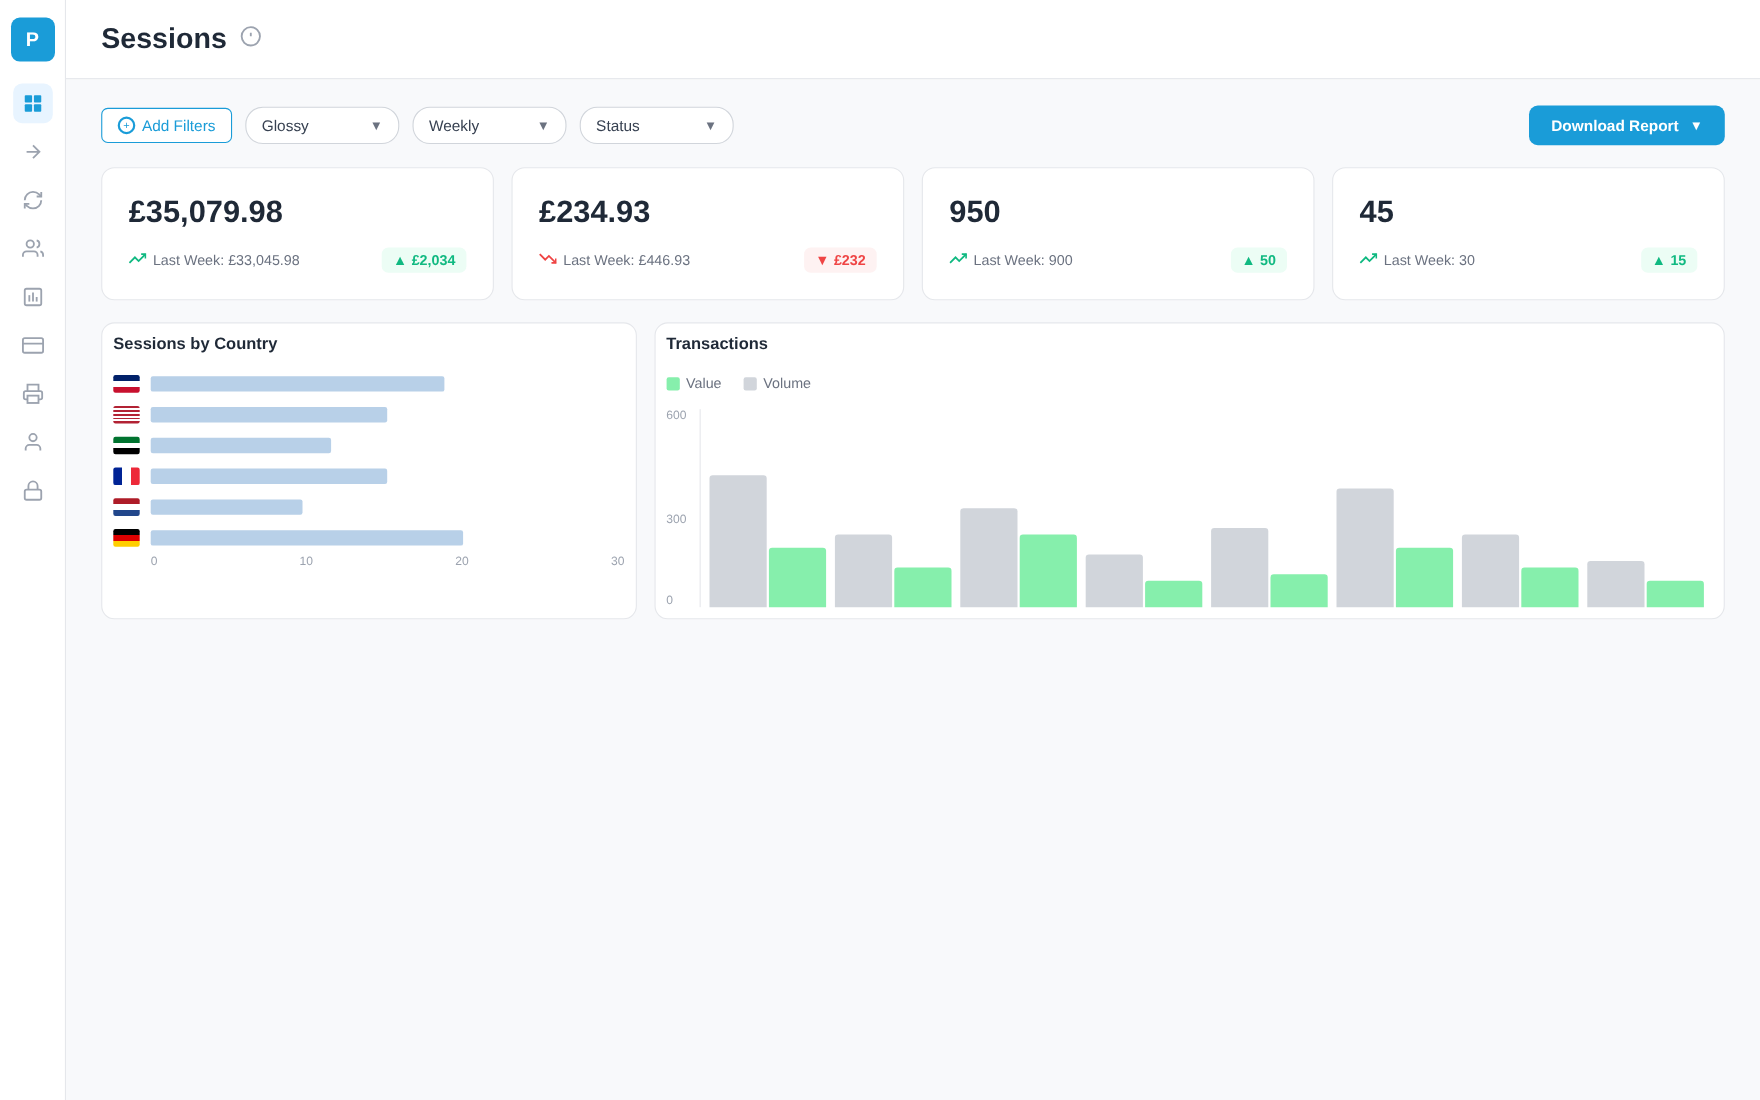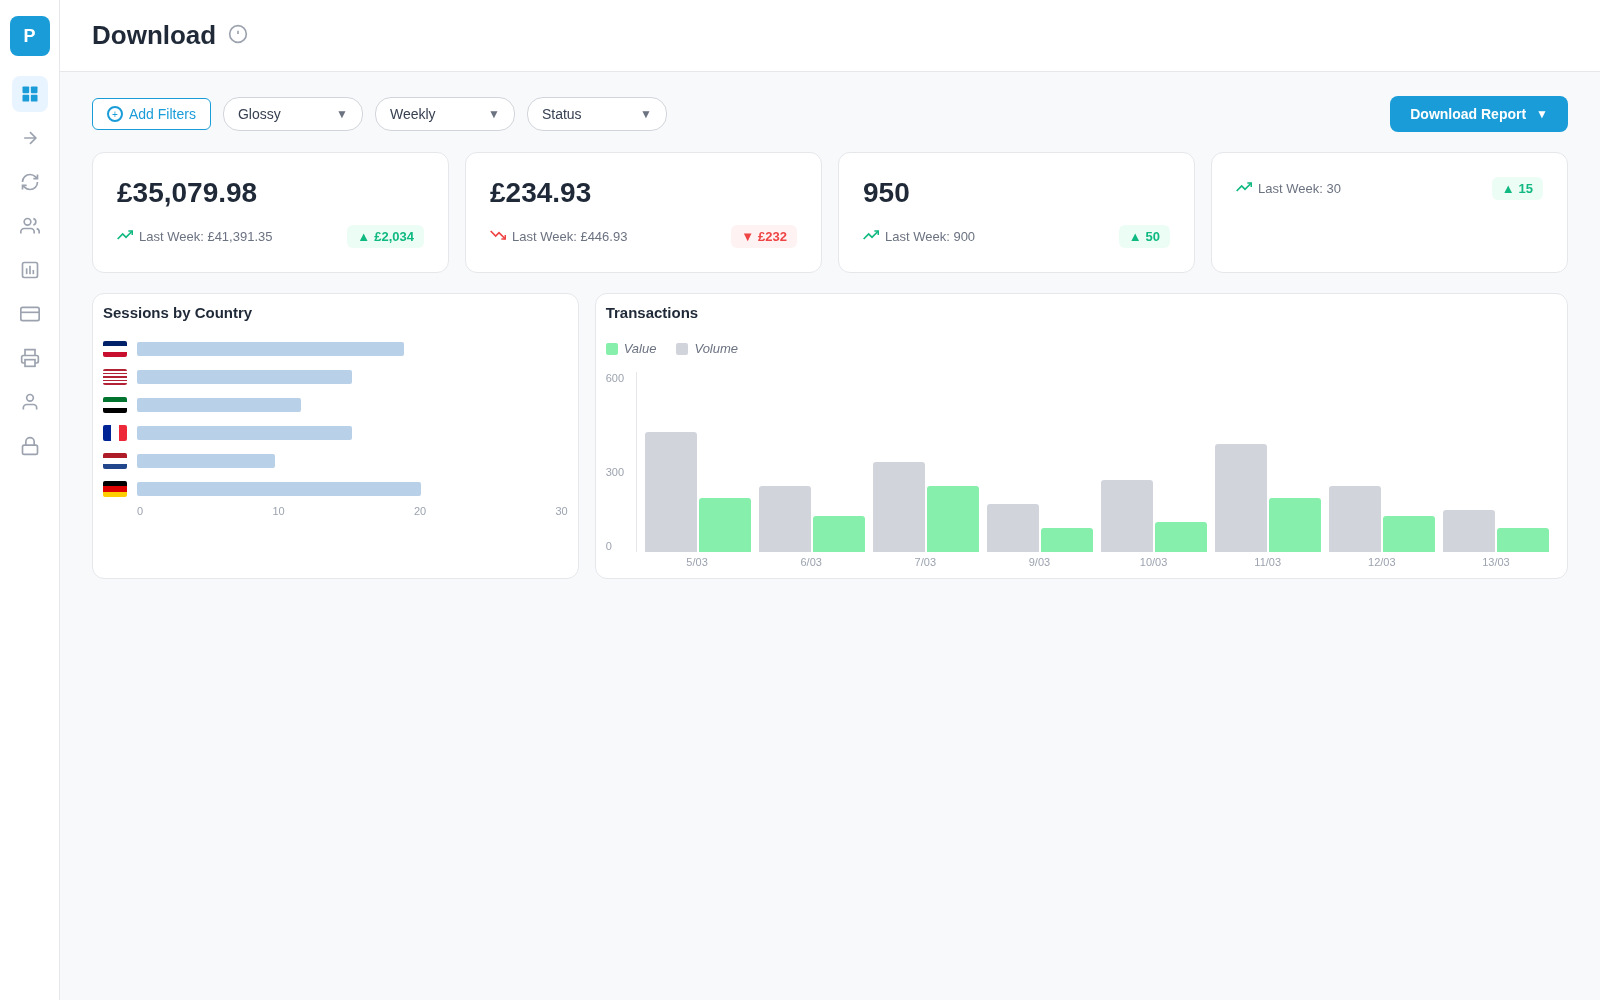--- a/index.html
+++ b/index.html
@@ -53,21 +53,21 @@
 
     
     .country-bar-chart { display: flex; flex-direction: column; gap: 12px; }
     .country-row { display: flex; align-items: center; gap: 10px; }
     .country-flag { width: 24px; height: 16px; flex-shrink: 0; border-radius: 2px; overflow: hidden; }
     .bar-container { flex: 1; height: 14px; background: transparent; position: relative; }
     .bar { height: 14px; border-radius: 2px; background: #b8d0e8; }
     .bar-axis { display: flex; justify-content: space-between; margin-top: 8px; padding-left: 34px; font-size: 11px; color: #9ca3af; }
 
     
-    .transactions-legend { display: flex; gap: 20px; margin-bottom: 16px; font-style: italic; }
+    .transactions-legend { display: flex; gap: 20px; margin-bottom: 16px; }
     .legend-item { display: flex; align-items: center; gap: 6px; font-size: 13px; color: #6b7280; }
     .legend-dot { width: 12px; height: 12px; border-radius: 2px; }
     .legend-dot.green { background: #86efac; }
     .legend-dot.gray { background: #d1d5db; }
 
     
     .flag-gb { background: linear-gradient(to bottom, #012169 33%, #fff 33%, #fff 66%, #C8102E 66%); }
     .flag-us { background: linear-gradient(to bottom, #B22234 11%, #fff 11%, #fff 22%, #B22234 22%, #B22234 33%, #fff 33%, #fff 44%, #B22234 44%, #B22234 55%, #fff 55%, #fff 66%, #B22234 66%, #B22234 77%, #fff 77%, #fff 88%, #B22234 88%); }
     .flag-ae { background: linear-gradient(to bottom, #00732f 33%, #fff 33%, #fff 66%, #000 66%); position: relative; }
     .flag-fr { background: linear-gradient(to right, #002395 33%, #fff 33%, #fff 66%, #ED2939 66%); }
@@ -143,21 +143,21 @@
       <svg viewBox="0 0 24 24" fill="none" stroke="currentColor" stroke-width="2">
           <rect x="3" y="11" width="18" height="11" rx="2" ry="2"></rect>
           <path d="M7 11V7a5 5 0 0 1 10 0v4"></path>
         </svg>
     </div>
   </div>
 
   <div class="main">
 
     <div class="header">
-      <h1 class="header-title">Download</h1>
+      <h1 class="header-title">Sessions</h1>
       <span class="info-icon">
         <svg width="20" height="20" viewBox="0 0 24 24" fill="none" stroke="#9ca3af" stroke-width="2">
             <circle cx="12" cy="12" r="10"></circle>
             <line x1="12" y1="8" x2="12" y2="12"></line>
             <line x1="12" y1="16" x2="12.01" y2="16"></line>
           </svg>
       </span>
     </div>
 
     <div class="content">
@@ -190,21 +190,21 @@
         <div class="stat-card">
           <div class="stat-value">£35,079.98</div>
           <div class="stat-footer">
             <div class="stat-last-week">
               <span class="trend-up">
                 <svg width="16" height="16" viewBox="0 0 24 24" fill="none" stroke="#10b981" stroke-width="2.5">
                     <polyline points="23 6 13.5 15.5 8.5 10.5 1 18"></polyline>
                     <polyline points="17 6 23 6 23 12"></polyline>
                   </svg>
               </span>
-              <span>Last Week: £41,391.35</span>
+              <span>Last Week: £33,045.98</span>
             </div>
             <div class="stat-badge green">
               <span>▲</span>
               <span>£2,034</span>
             </div>
           </div>
         </div>
 
         <div class="stat-card">
           <div class="stat-value">£234.93</div>
@@ -238,20 +238,21 @@
               <span>Last Week: 900</span>
             </div>
             <div class="stat-badge green">
               <span>▲</span>
               <span>50</span>
             </div>
           </div>
         </div>
 
         <div class="stat-card">
+          <div class="stat-value">45</div>
           <div class="stat-footer">
             <div class="stat-last-week">
               <span class="trend-up">
                 <svg width="16" height="16" viewBox="0 0 24 24" fill="none" stroke="#10b981" stroke-width="2.5">
                     <polyline points="23 6 13.5 15.5 8.5 10.5 1 18"></polyline>
                     <polyline points="17 6 23 6 23 12"></polyline>
                   </svg>
               </span>
               <span>Last Week: 30</span>
             </div>
@@ -371,30 +372,20 @@
                       <div style="flex: 1 1 0%; height: 66px; background: rgb(209, 213, 219); border-radius: 3px 3px 0px 0px;"></div>
                       <div style="flex: 1 1 0%; height: 36px; background: rgb(134, 239, 172); border-radius: 3px 3px 0px 0px;"></div>
                     </div>
                     <div style="flex: 1 1 0%; display: flex; align-items: flex-end; gap: 2px; height: 100%; position: relative;">
                       <div style="flex: 1 1 0%; height: 42px; background: rgb(209, 213, 219); border-radius: 3px 3px 0px 0px;"></div>
                       <div style="flex: 1 1 0%; height: 24px; background: rgb(134, 239, 172); border-radius: 3px 3px 0px 0px;"></div>
                     </div>
                   </div>
               </div>
 
-              <div style="display:flex;gap:8px;padding:4px 8px 0;" id="x-axis-container">
-                  <span style="flex: 1 1 0%; text-align: center; font-size: 11px; color: rgb(156, 163, 175);">5/03</span>
-                  <span style="flex: 1 1 0%; text-align: center; font-size: 11px; color: rgb(156, 163, 175);">6/03</span>
-                  <span style="flex: 1 1 0%; text-align: center; font-size: 11px; color: rgb(156, 163, 175);">7/03</span>
-                  <span style="flex: 1 1 0%; text-align: center; font-size: 11px; color: rgb(156, 163, 175);">9/03</span>
-                  <span style="flex: 1 1 0%; text-align: center; font-size: 11px; color: rgb(156, 163, 175);">10/03</span>
-                  <span style="flex: 1 1 0%; text-align: center; font-size: 11px; color: rgb(156, 163, 175);">11/03</span>
-                  <span style="flex: 1 1 0%; text-align: center; font-size: 11px; color: rgb(156, 163, 175);">12/03</span>
-                  <span style="flex: 1 1 0%; text-align: center; font-size: 11px; color: rgb(156, 163, 175);">13/03</span>
-                </div>
             </div>
           </div>
         </div>
       </div>
 
     </div>
   </div>
 </div>
 
 </body></html>

